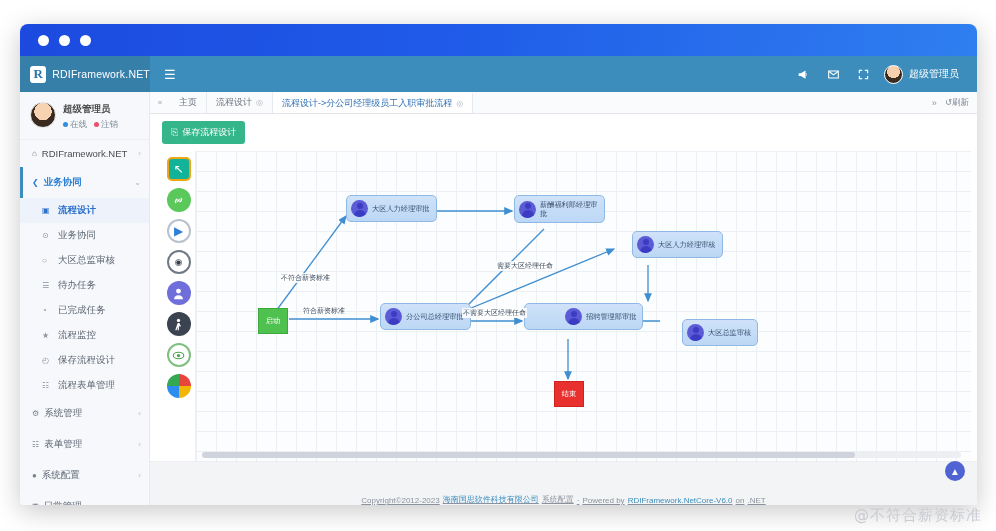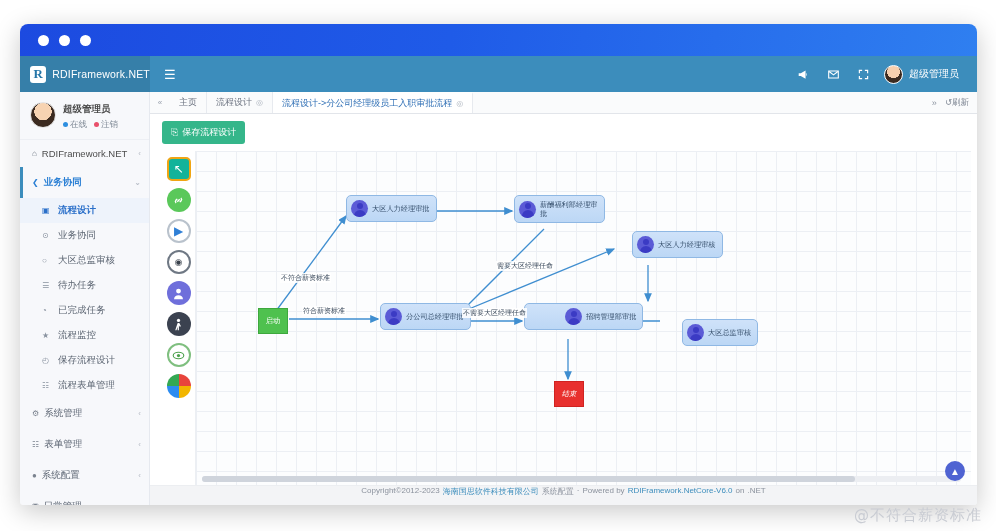--- a/index.html
+++ b/index.html
@@ -191,23 +191,24 @@
   }
   .terminal.start { background: #4fc14f; border: 1px solid #3da83d; }
   .terminal.end { background: #e8302e; border: 1px solid #cf2321; }
 
   .edge-label {
     position: absolute; font-size: 7px; color: #3b4a5c;
     background: rgba(255,255,255,.85); padding: 0 1px; white-space: nowrap;
   }
 
   #footer {
-    height: 20px; background: #f3f4f6; display: flex; align-items: flex-start;
+    height: 44px; background: #f3f4f6; display: flex; align-items: flex-end;
     justify-content: center; font-size: 8px; color: #8b929d; gap: 3px;
     border-top: 1px solid #eceef1;
+    text-decoration: underline;
   }
   #footer a, .fl { color: #3c8dbc; }
 
   #fab {
     position: absolute; right: 12px; bottom: 24px;
     width: 20px; height: 20px; border-radius: 50%; background: #4f63d2;
     display: flex; align-items: center; justify-content: center; color: #fff; font-size: 10px;
   }
 
   #watermark {
@@ -460,21 +461,21 @@
                   <span class="lbl">分公司总经理审批</span>
                 </div>
                 <div class="node" style="left: 328px; top: 152px; padding-left: 40px;">
                   <span class="ava"></span>
                   <span class="lbl">招聘管理部审批</span>
                 </div>
                 <div class="node" style="left: 486px; top: 152px; margin-top: 16px;">
                   <span class="ava"></span>
                   <span class="lbl">大区总监审核</span>
                 </div>
-                <div class="terminal end" style="left: 358px; top: 230px; font-style: italic;">
+                <div class="terminal end" style="left: 358px; top: 230px;">
                   <span>结束</span>
                 </div>
               </div>
             <div id="labels-layer">
                 <div class="edge-label" style="left: 84px; top: 122px;">不符合薪资标准</div>
                 <div class="edge-label" style="left: 106px; top: 155px;">符合薪资标准</div>
                 <div class="edge-label" style="left: 300px; top: 110px;">需要大区经理任命</div>
                 <div class="edge-label" style="left: 266px; top: 157px;">不需要大区经理任命</div>
               </div>
             <div id="canvas-scroll">

